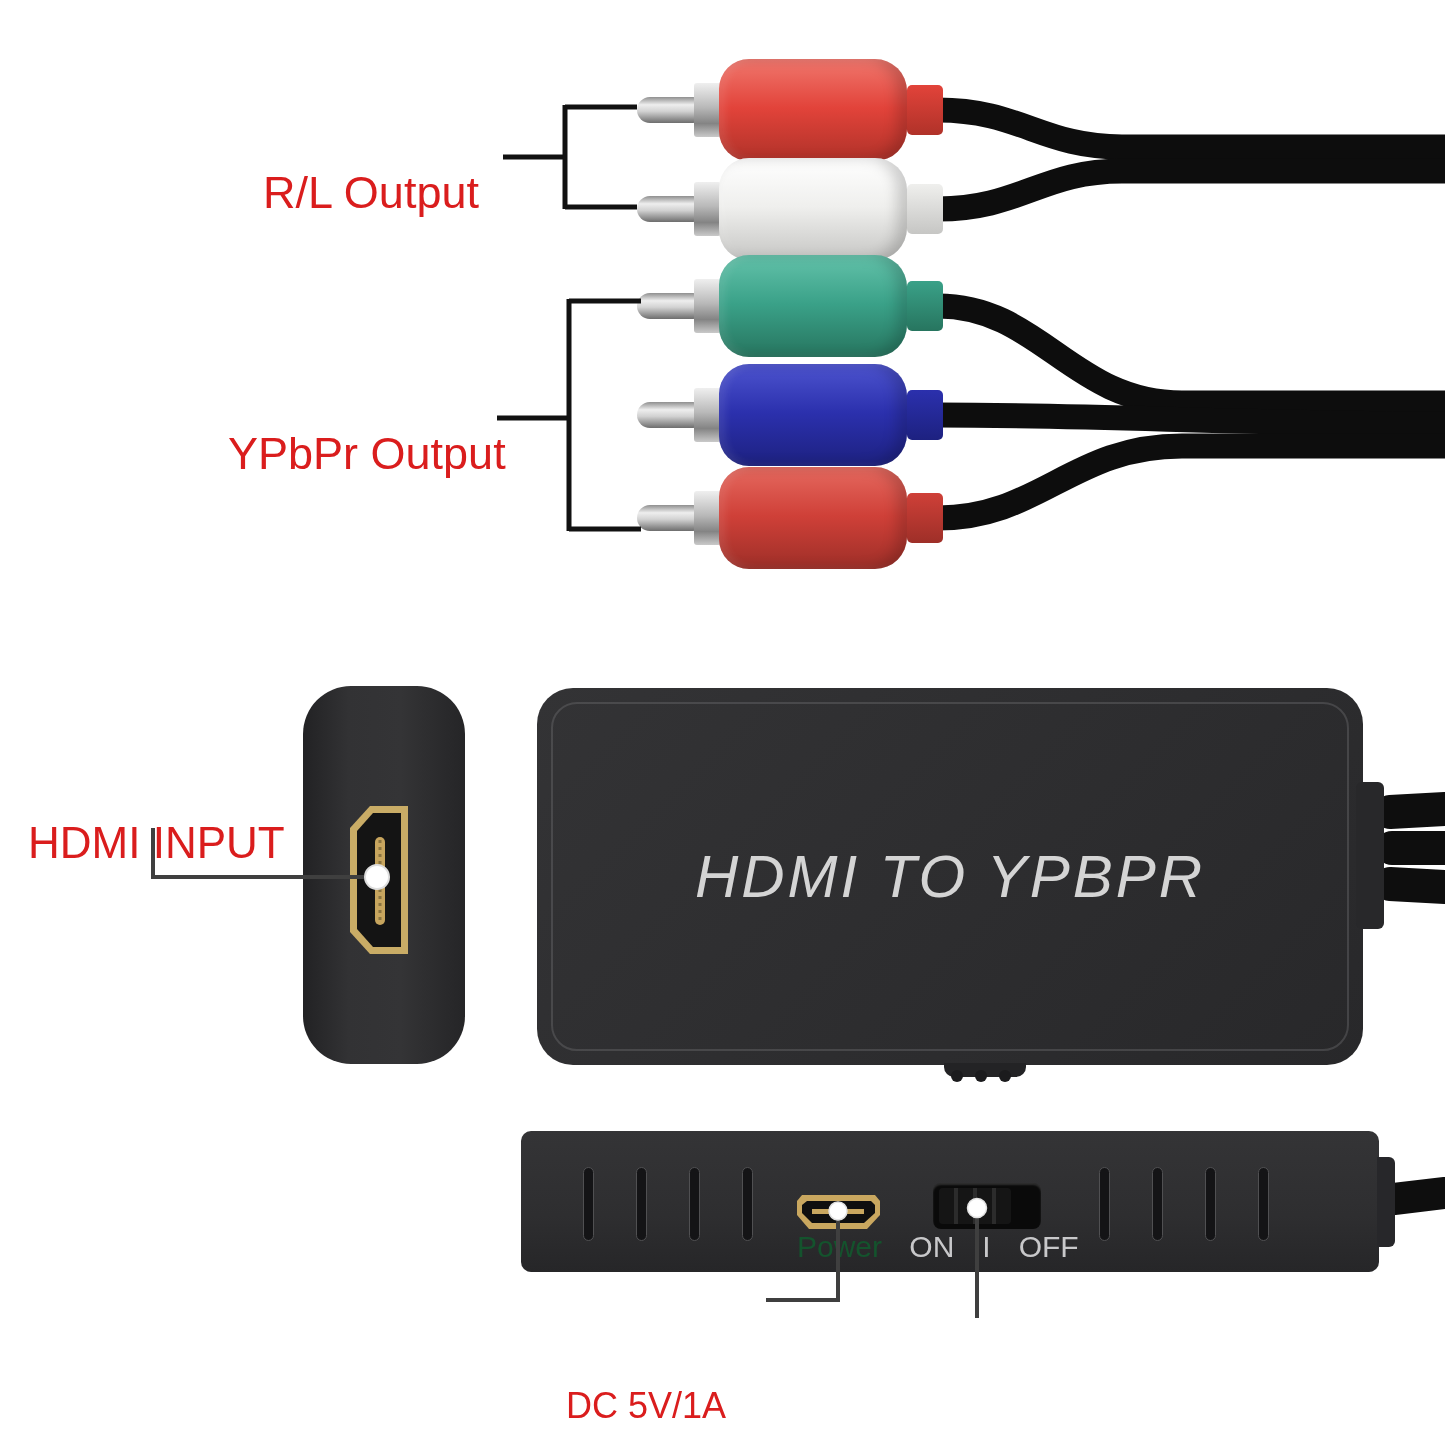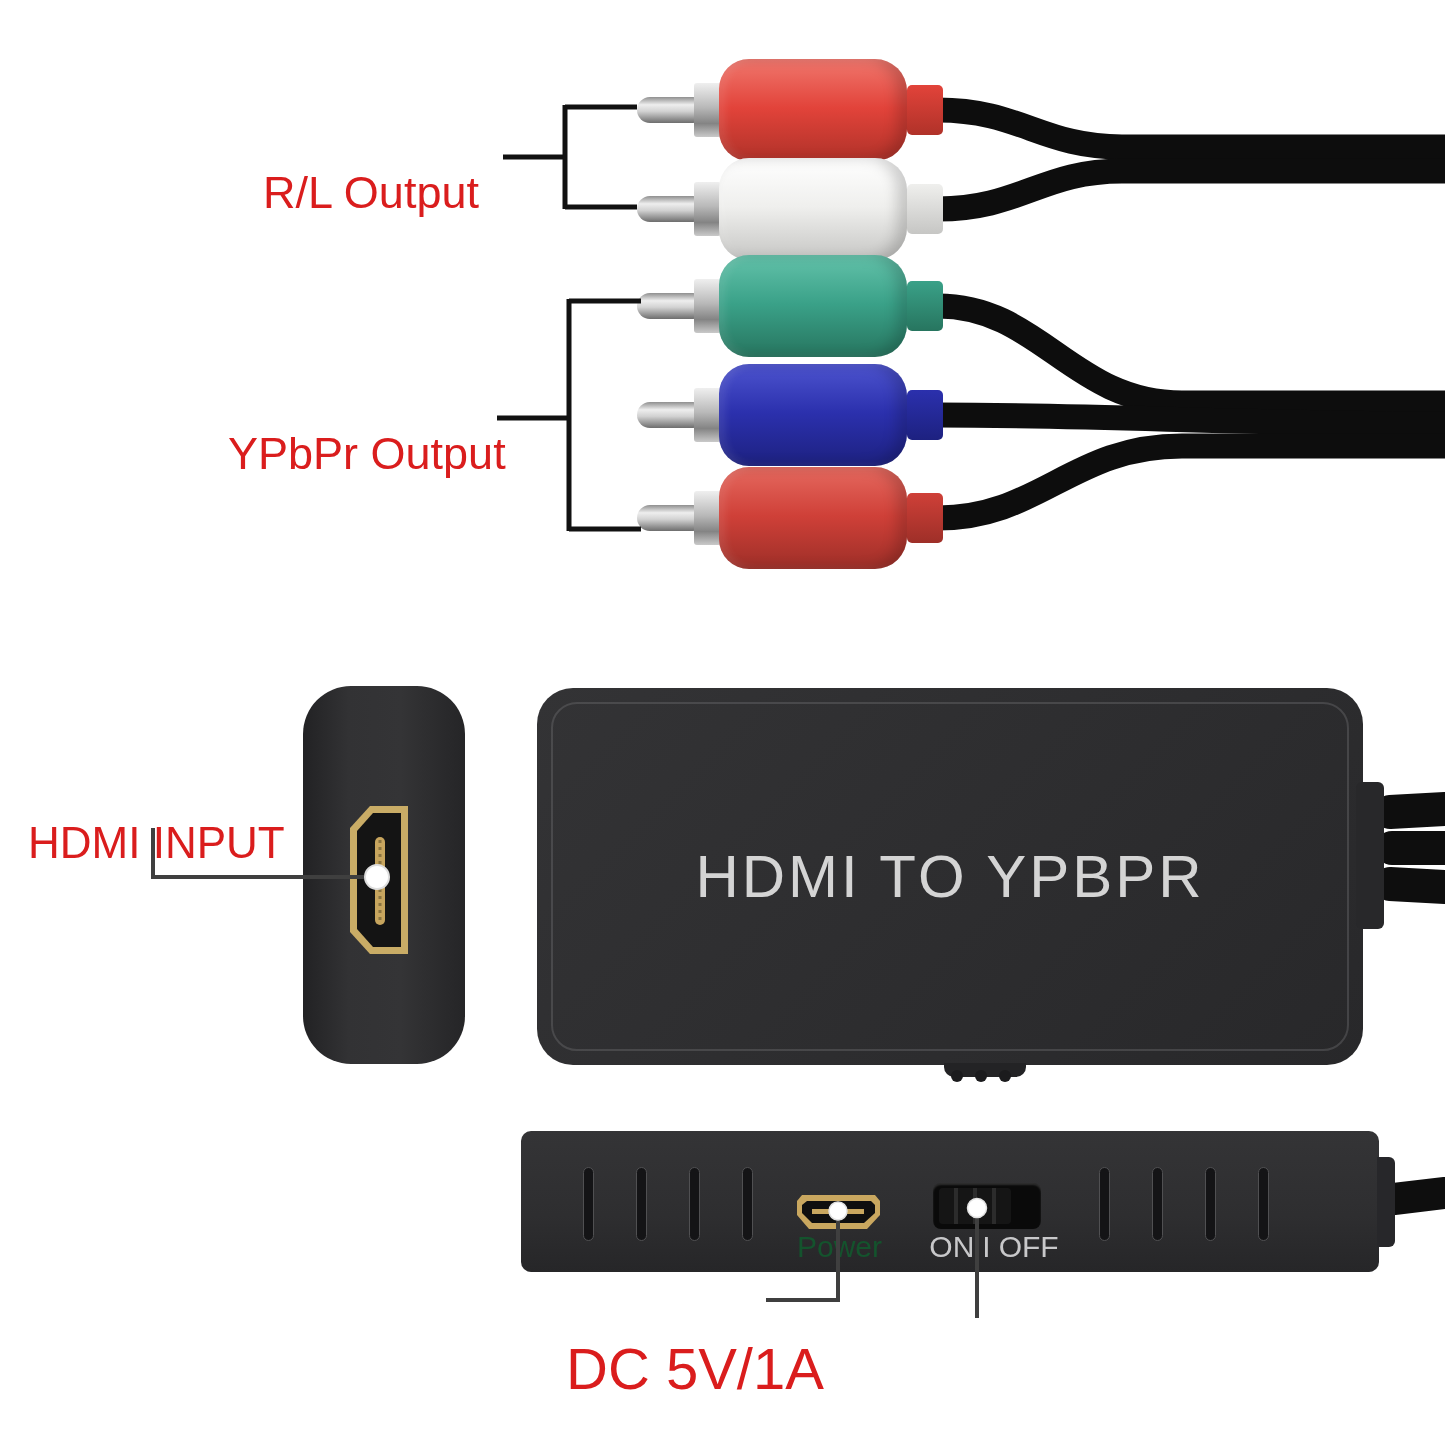--- a/index.html
+++ b/index.html
@@ -3,21 +3,21 @@
 <meta charset="utf-8">
 <style>
   html,body{margin:0;padding:0;background:#ffffff;}
   #stage{
     position:relative;
     width:1445px;height:1445px;
     background:#ffffff;
     overflow:hidden;
     font-family:"Liberation Sans", sans-serif;
   }
-  .abs{position:absolute;}
+  .abs{position:absolute;font-style:italic;}
   .layer{position:absolute;left:0;top:0;width:1445px;height:1445px;}
   #cables-svg{z-index:1;}
   #annot-svg{z-index:4;pointer-events:none;}
 
   
   .red-label{
     position:absolute;
     color:#da1d1d;
     font-size:45px;
     line-height:1.0;
@@ -112,21 +112,21 @@
   #switch-knob{
     left:939px;top:1188px;width:72px;height:36px;
     background:repeating-linear-gradient(90deg,#151515 0 15px,#2c2c2c 15px 19px);
     border-radius:4px;z-index:3;
   }
   .panel-text{
     position:absolute;color:#14532d;font-size:30px;z-index:3;white-space:nowrap;
   }
   #onoff-row{
     left:930px;top:1230px;width:128px;
-    display:flex;justify-content:center;gap:8px;color:#c8c8ca;
+    display:flex;justify-content:center;gap:28px;color:#c8c8ca;
   }
 </style>
 </head>
 <body>
 
 <div id="stage">
 
   <svg id="cables-svg" class="layer" viewBox="0 0 1445 1445">
     <g stroke="#0d0d0d" fill="none" stroke-linecap="round">
       <path d="M938,110 C1020,110 1042,147 1122,147 L1445,147" stroke-width="25"></path>
@@ -207,21 +207,21 @@
   <div class="panel-text" style="left:797px;top:1230px;width:83px;text-align:center;">Power</div>
   <div class="panel-text" id="onoff-row">
     <span>ON</span>
     <span>I</span>
     <span>OFF</span>
   </div>
 
   <div class="red-label" style="left:263px;top:134px;">R/L Output</div>
   <div class="red-label" style="left:228px;top:395px;">YPbPr Output</div>
   <div class="red-label" style="left:28px;top:785px;font-size:44px;">HDMI INPUT</div>
-  <div class="red-label" style="left:566px;top:1304px;font-size:58px;">DC 5V/1A</div>
+  <div class="red-label" style="left:566px;top:1352px;font-size:36px;">DC 5V/1A</div>
 
   <svg id="annot-svg" class="layer" viewBox="0 0 1445 1445">
 
     <g stroke="#111111" stroke-width="5" fill="none">
       <path d="M503,157 H565"></path>
       <path d="M565,105 V209"></path>
       <path d="M565,107 H637"></path>
       <path d="M565,207 H637"></path>
     </g>
 

